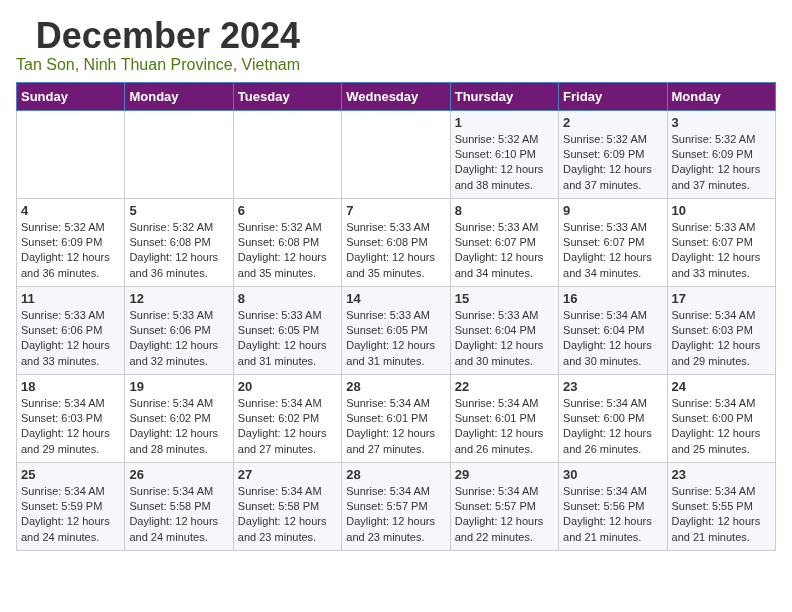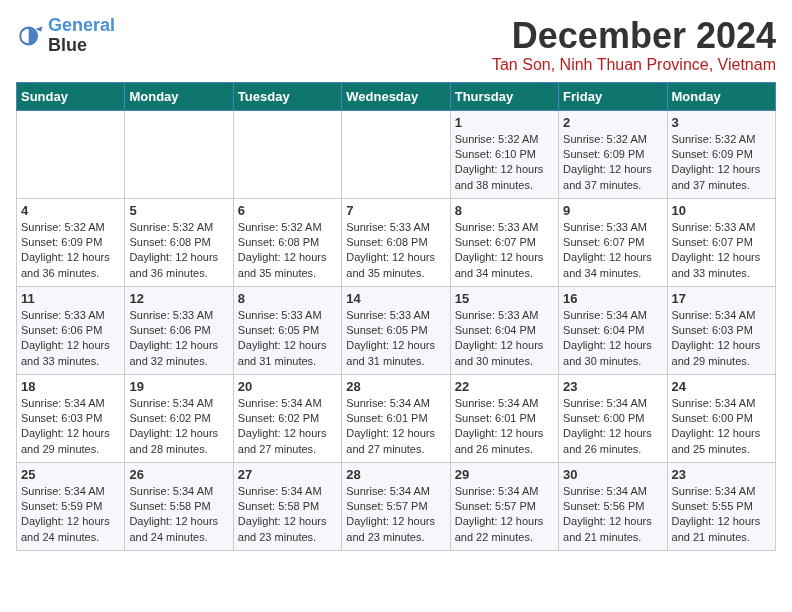--- a/index.html
+++ b/index.html
@@ -38,29 +38,29 @@
       text-align: right;
     }
     .calendar-title {
       font-size: 36px;
       font-weight: bold;
       color: #333;
       line-height: 1.1;
     }
     .calendar-subtitle {
       font-size: 16px;
-      color: #b91c1c;
+      color: #4d7c0f;
     }
     table {
       width: 100%;
       border-collapse: collapse;
       font-size: 11px;
     }
     thead tr th {
-      background: #0f766e;
+      background: #701a75;
       color: #fff;
       padding: 6px 4px;
       text-align: left;
       font-size: 13px;
       font-weight: bold;
       border: 1px solid #4a7fc1;
     }
     tbody tr td {
       border: 1px solid #ccc;
       vertical-align: top;
@@ -87,31 +87,20 @@
       line-height: 1.4;
     }
     .empty {
       background: #fff !important;
     }
   </style>
 </head>
 <body>
 
 <div class="header">
-  <div class="logo">
-    <svg class="logo-icon" viewBox="0 0 40 40" xmlns="http://www.w3.org/2000/svg">
-      <circle cx="18" cy="20" r="12" fill="none" stroke="#4a7fc1" stroke-width="3"></circle>
-      <path d="M18 8 Q30 14 30 20 Q30 28 18 32" fill="#4a7fc1"></path>
-      <path d="M28 10 L38 6 L36 14 Z" fill="#4a7fc1"></path>
-    </svg>
-    <div class="logo-text">
-      <div><span>General</span></div>
-      <div style="color:#333">Blue</div>
-    </div>
-  </div>
   <div class="title-block">
     <div class="calendar-title">December 2024</div>
     <div class="calendar-subtitle">Tan Son, Ninh Thuan Province, Vietnam</div>
   </div>
 </div>
 
 <table>
   <thead>
     <tr>
     <th>Sunday</th>

